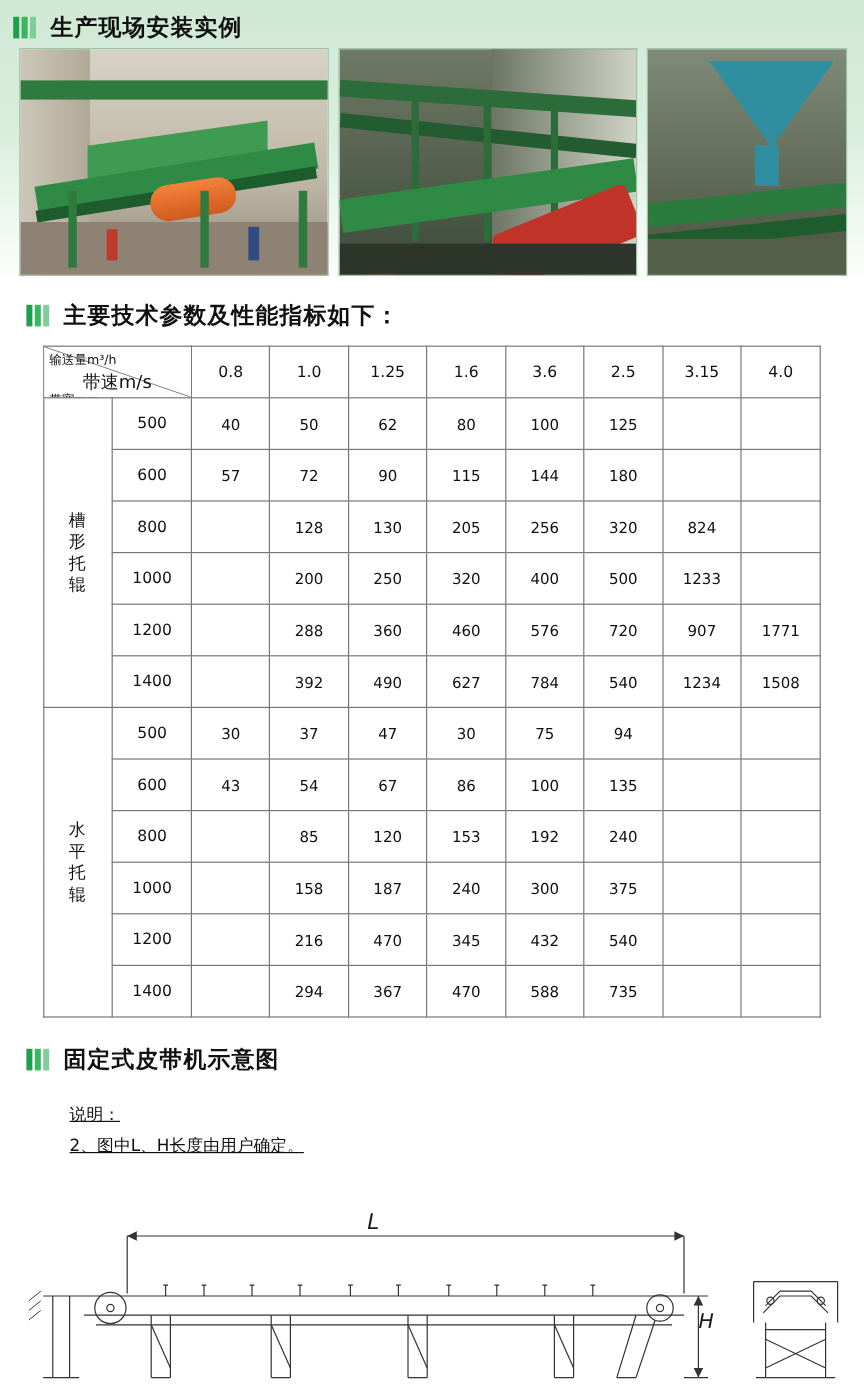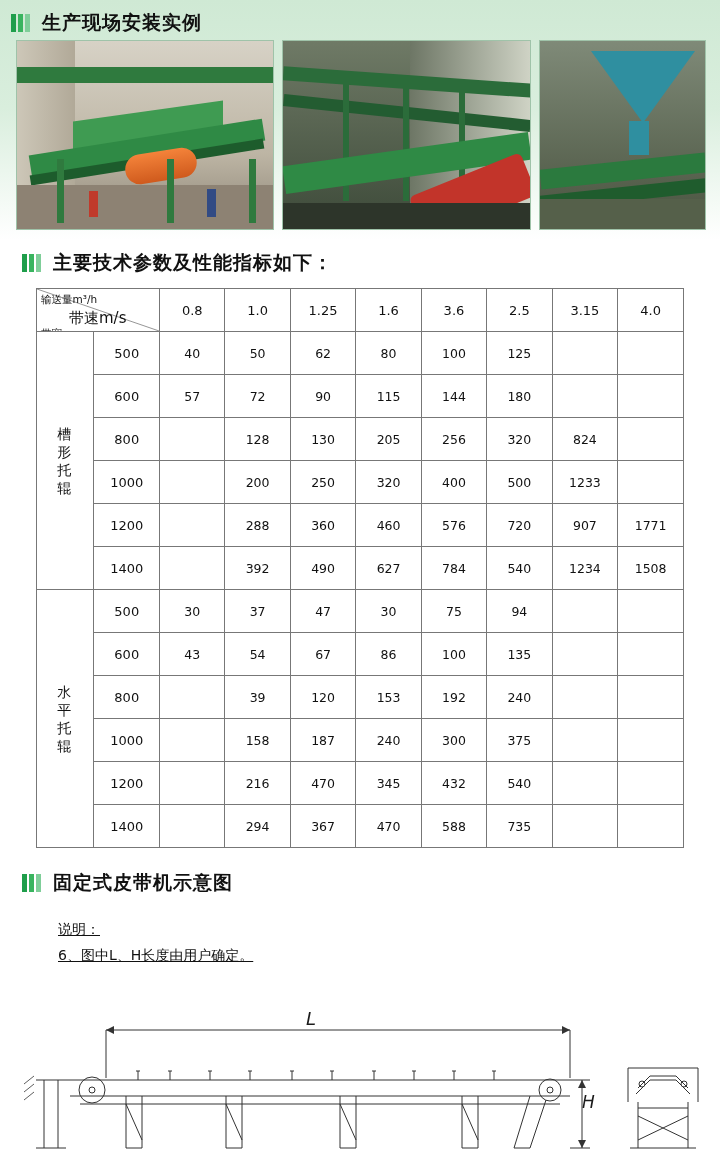--- a/index.html
+++ b/index.html
@@ -265,21 +265,21 @@
           <td>67</td>
           <td>86</td>
           <td>100</td>
           <td>135</td>
           <td></td>
           <td></td>
         </tr>
         <tr>
           <td class="bw">800</td>
           <td></td>
-          <td>39</td>
+          <td>85</td>
           <td>120</td>
           <td>153</td>
           <td>192</td>
           <td>240</td>
           <td></td>
           <td></td>
         </tr>
         <tr>
           <td class="bw">1000</td>
           <td></td>
@@ -317,21 +317,21 @@
   </table>
 </div>
 
 <div class="section-head" style="position:absolute;top:870px;left:0;">
   <span class="bars"><i></i><i></i><i></i></span>
   <span class="head-title">固定式皮带机示意图</span>
 </div>
 
 <div class="notes">
   <div>说明：</div>
-  <div>6、图中L、H长度由用户确定。</div>
+  <div>2、图中L、H长度由用户确定。</div>
 </div>
 
 <div class="lbl-L">L</div>
 <div class="lbl-H">H</div>
 
 <div class="drawing">
   <svg width="700" height="146" viewBox="0 0 700 146">
     <g stroke="#333" stroke-width="1" fill="none">
 
       <line x1="96" y1="22" x2="560" y2="22"></line>

